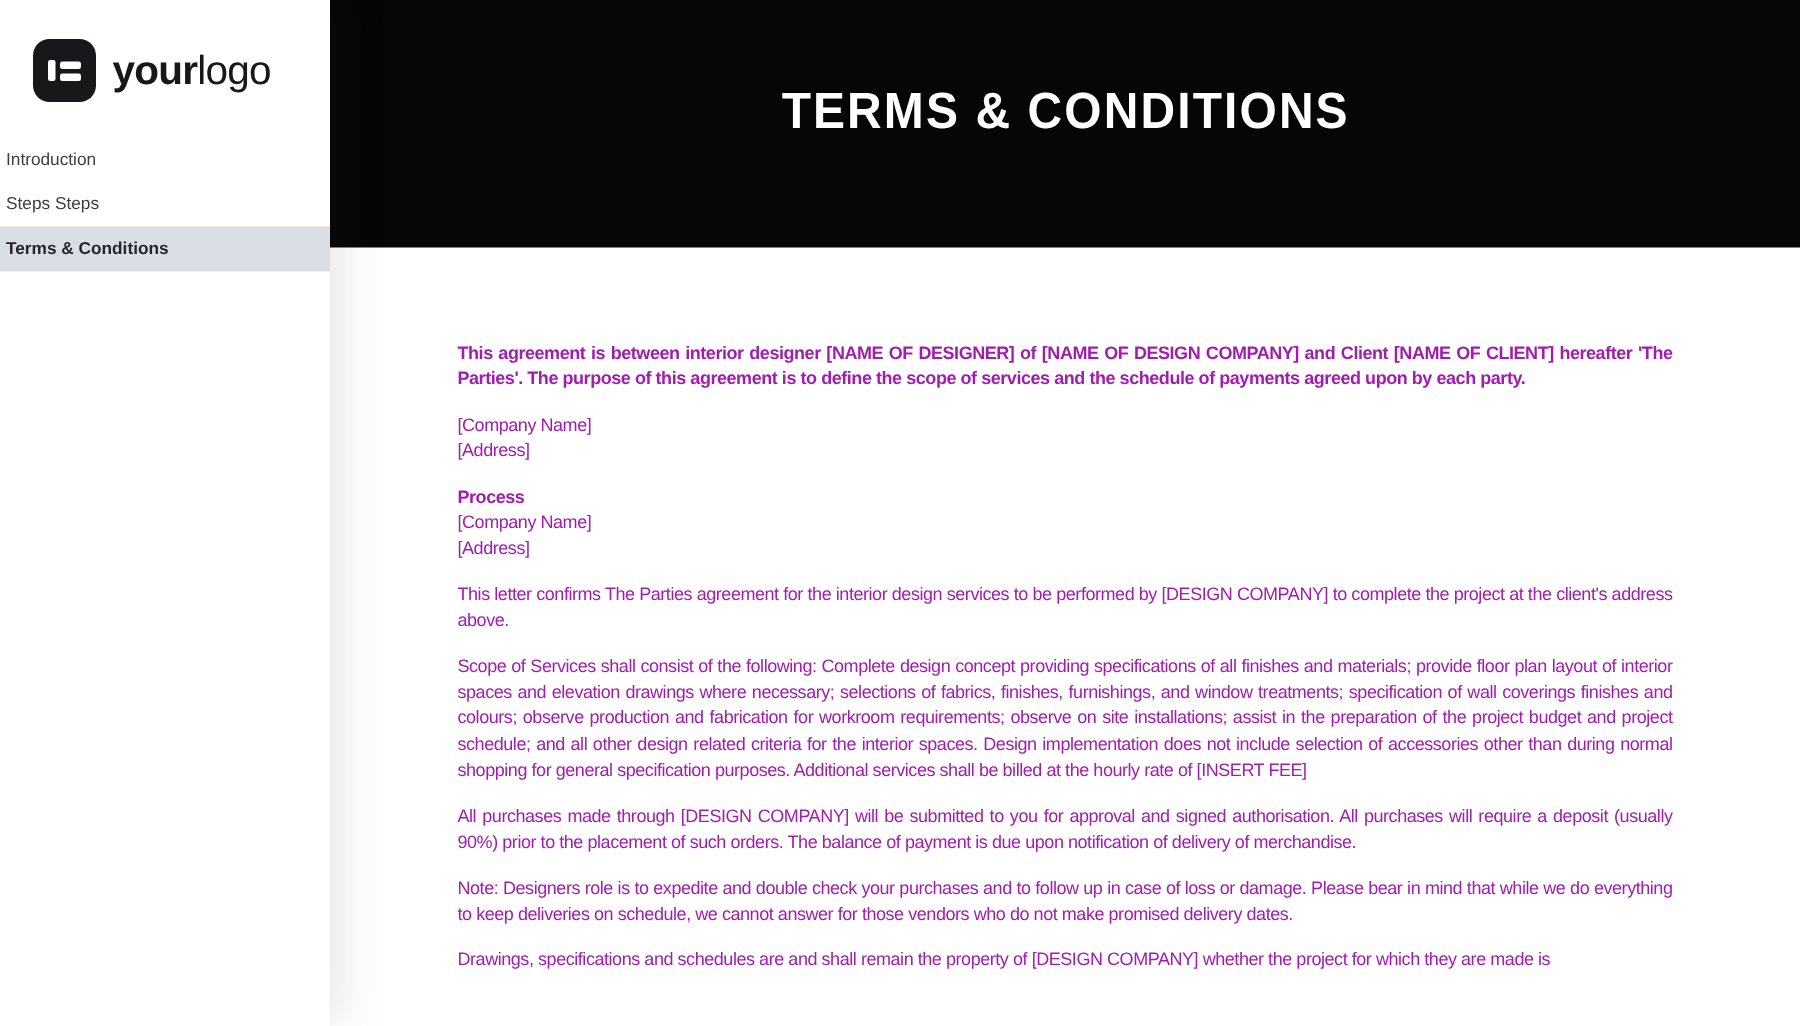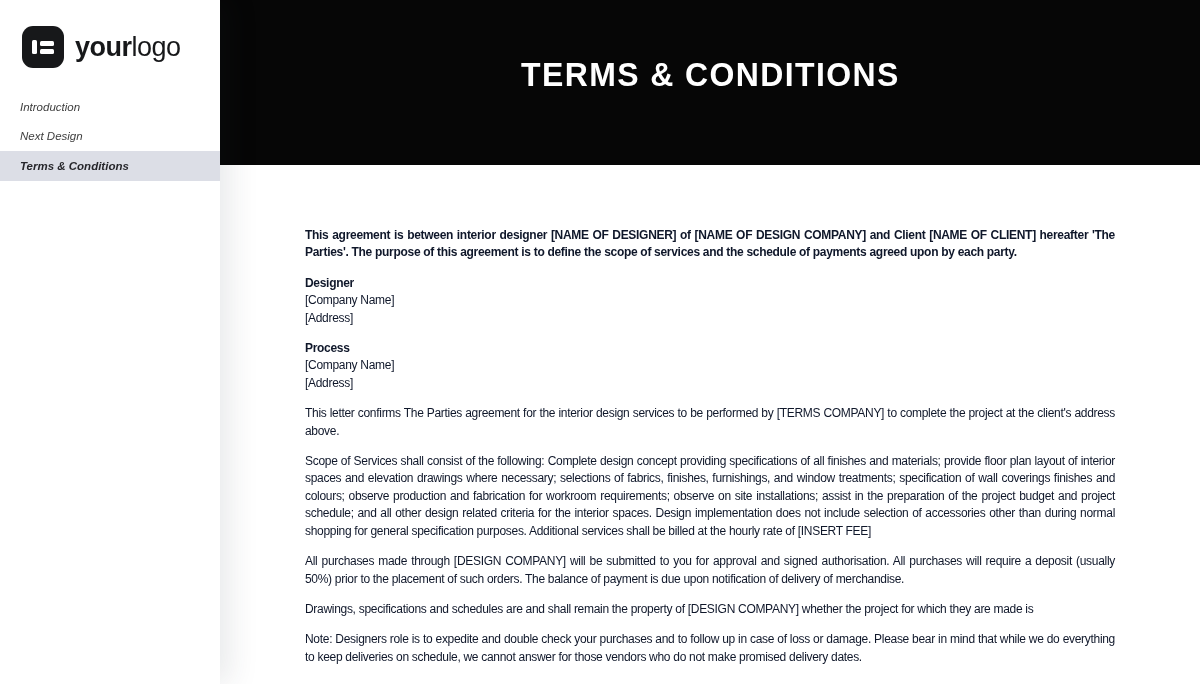--- a/index.html
+++ b/index.html
@@ -13,34 +13,34 @@
   .logo { display: flex; align-items: center; gap: 11px; padding: 26px 0 0 22px; text-align: center; }
   .logo-icon { width: 42px; height: 42px; background: #17181a; border-radius: 11px;
     display: flex; align-items: center; justify-content: center; gap: 3px; flex: none; }
   .logo-vbar { width: 5px; height: 14px; background: #ffffff; border-radius: 1.5px; }
   .logo-hbars { display: flex; flex-direction: column; gap: 3px; }
   .logo-hbar { width: 14px; height: 5px; background: #ffffff; border-radius: 1.5px; }
   .logo-text { font-size: 27px; color: #17181a; letter-spacing: -0.5px; white-space: nowrap; }
   .logo-text .bold { font-weight: 700; }
   .logo-text .light { font-weight: 400; }
   .nav { margin-top: 24px; }
-  .nav-item { height: 29.5px; display: flex; align-items: center; padding-left: 20px;
-    font-size: 11.5px; color: #3e3e3e; cursor: pointer; white-space: nowrap; font-style: italic; }
+  .nav-item { height: 29.5px; display: flex; align-items: center; padding-left: 4px;
+    font-size: 11.5px; color: #3e3e3e; cursor: pointer; white-space: nowrap; }
   .nav-item.active { background: #dcdee6; font-weight: 700; color: #26262b; }
 
   
   .main { position: absolute; left: 220px; top: 0; width: 980px; height: 684px;
     background: #ffffff; z-index: 1; }
   .banner { height: 165px; background: #060606; display: flex;
     align-items: center; justify-content: center; }
   .banner-title { color: #ffffff; font-size: 34px; font-weight: 700; letter-spacing: 1.5px;
     transform: scaleX(0.94); white-space: nowrap; margin-bottom: 17px; }
 
   .content { padding: 62px 85px 0 85px; }
-  .content p { font-size: 12px; line-height: 17.4px; color: #0f172a; letter-spacing: -0.3px; }
+  .content p { font-size: 12px; line-height: 17.4px; color: #a21caf; letter-spacing: -0.3px; }
   .para { text-align: justify; margin-bottom: 13px; }
   .intro { font-weight: 700; }
   .party { margin-bottom: 13px; }
   .party .heading { font-weight: 700; }
 </style>
 </head>
 <body>
 
 <div class="app">
 
@@ -51,46 +51,45 @@
         <span class="logo-hbars">
           <span class="logo-hbar"></span>
           <span class="logo-hbar"></span>
         </span>
       </div>
       <div class="logo-text"><span class="bold">your</span><span class="light">logo</span></div>
     </div>
 
     <nav class="nav">
       <div class="nav-item">Introduction</div>
-      <div class="nav-item">Next Design</div>
+      <div class="nav-item">Steps Steps</div>
       <div class="nav-item active">Terms &amp; Conditions</div>
     </nav>
   </aside>
 
   <main class="main">
     <header class="banner">
       <h1 class="banner-title">TERMS &amp; CONDITIONS</h1>
     </header>
 
     <div class="content">
       <p class="para intro">This agreement is between interior designer [NAME OF DESIGNER] of [NAME OF DESIGN COMPANY] and Client [NAME OF CLIENT] hereafter 'The Parties'. The purpose of this agreement is to define the scope of services and the schedule of payments agreed upon by each party.</p>
 
       <div class="party">
-        <p class="heading">Designer</p>
         <p>[Company Name]</p>
         <p>[Address]</p>
       </div>
 
       <div class="party">
         <p class="heading">Process</p>
         <p>[Company Name]</p>
         <p>[Address]</p>
       </div>
 
-      <p class="para">This letter confirms The Parties agreement for the interior design services to be performed by [TERMS COMPANY] to complete the project at the client's address above.</p>
+      <p class="para">This letter confirms The Parties agreement for the interior design services to be performed by [DESIGN COMPANY] to complete the project at the client's address above.</p>
       <p class="para">Scope of Services shall consist of the following: Complete design concept providing specifications of all finishes and materials; provide floor plan layout of interior spaces and elevation drawings where necessary; selections of fabrics, finishes, furnishings, and window treatments; specification of wall coverings finishes and colours; observe production and fabrication for workroom requirements; observe on site installations; assist in the preparation of the project budget and project schedule; and all other design related criteria for the interior spaces. Design implementation does not include selection of accessories other than during normal shopping for general specification purposes. Additional services shall be billed at the hourly rate of [INSERT FEE]</p>
-      <p class="para">All purchases made through [DESIGN COMPANY] will be submitted to you for approval and signed authorisation. All purchases will require a deposit (usually 50%) prior to the placement of such orders. The balance of payment is due upon notification of delivery of merchandise.</p>
+      <p class="para">All purchases made through [DESIGN COMPANY] will be submitted to you for approval and signed authorisation. All purchases will require a deposit (usually 90%) prior to the placement of such orders. The balance of payment is due upon notification of delivery of merchandise.</p>
+      <p class="para">Note: Designers role is to expedite and double check your purchases and to follow up in case of loss or damage. Please bear in mind that while we do everything to keep deliveries on schedule, we cannot answer for those vendors who do not make promised delivery dates.</p>
       <p class="para">Drawings, specifications and schedules are and shall remain the property of [DESIGN COMPANY] whether the project for which they are made is</p>
-      <p class="para">Note: Designers role is to expedite and double check your purchases and to follow up in case of loss or damage. Please bear in mind that while we do everything to keep deliveries on schedule, we cannot answer for those vendors who do not make promised delivery dates.</p>
     </div>
   </main>
 
 </div>
 
 </body></html>

